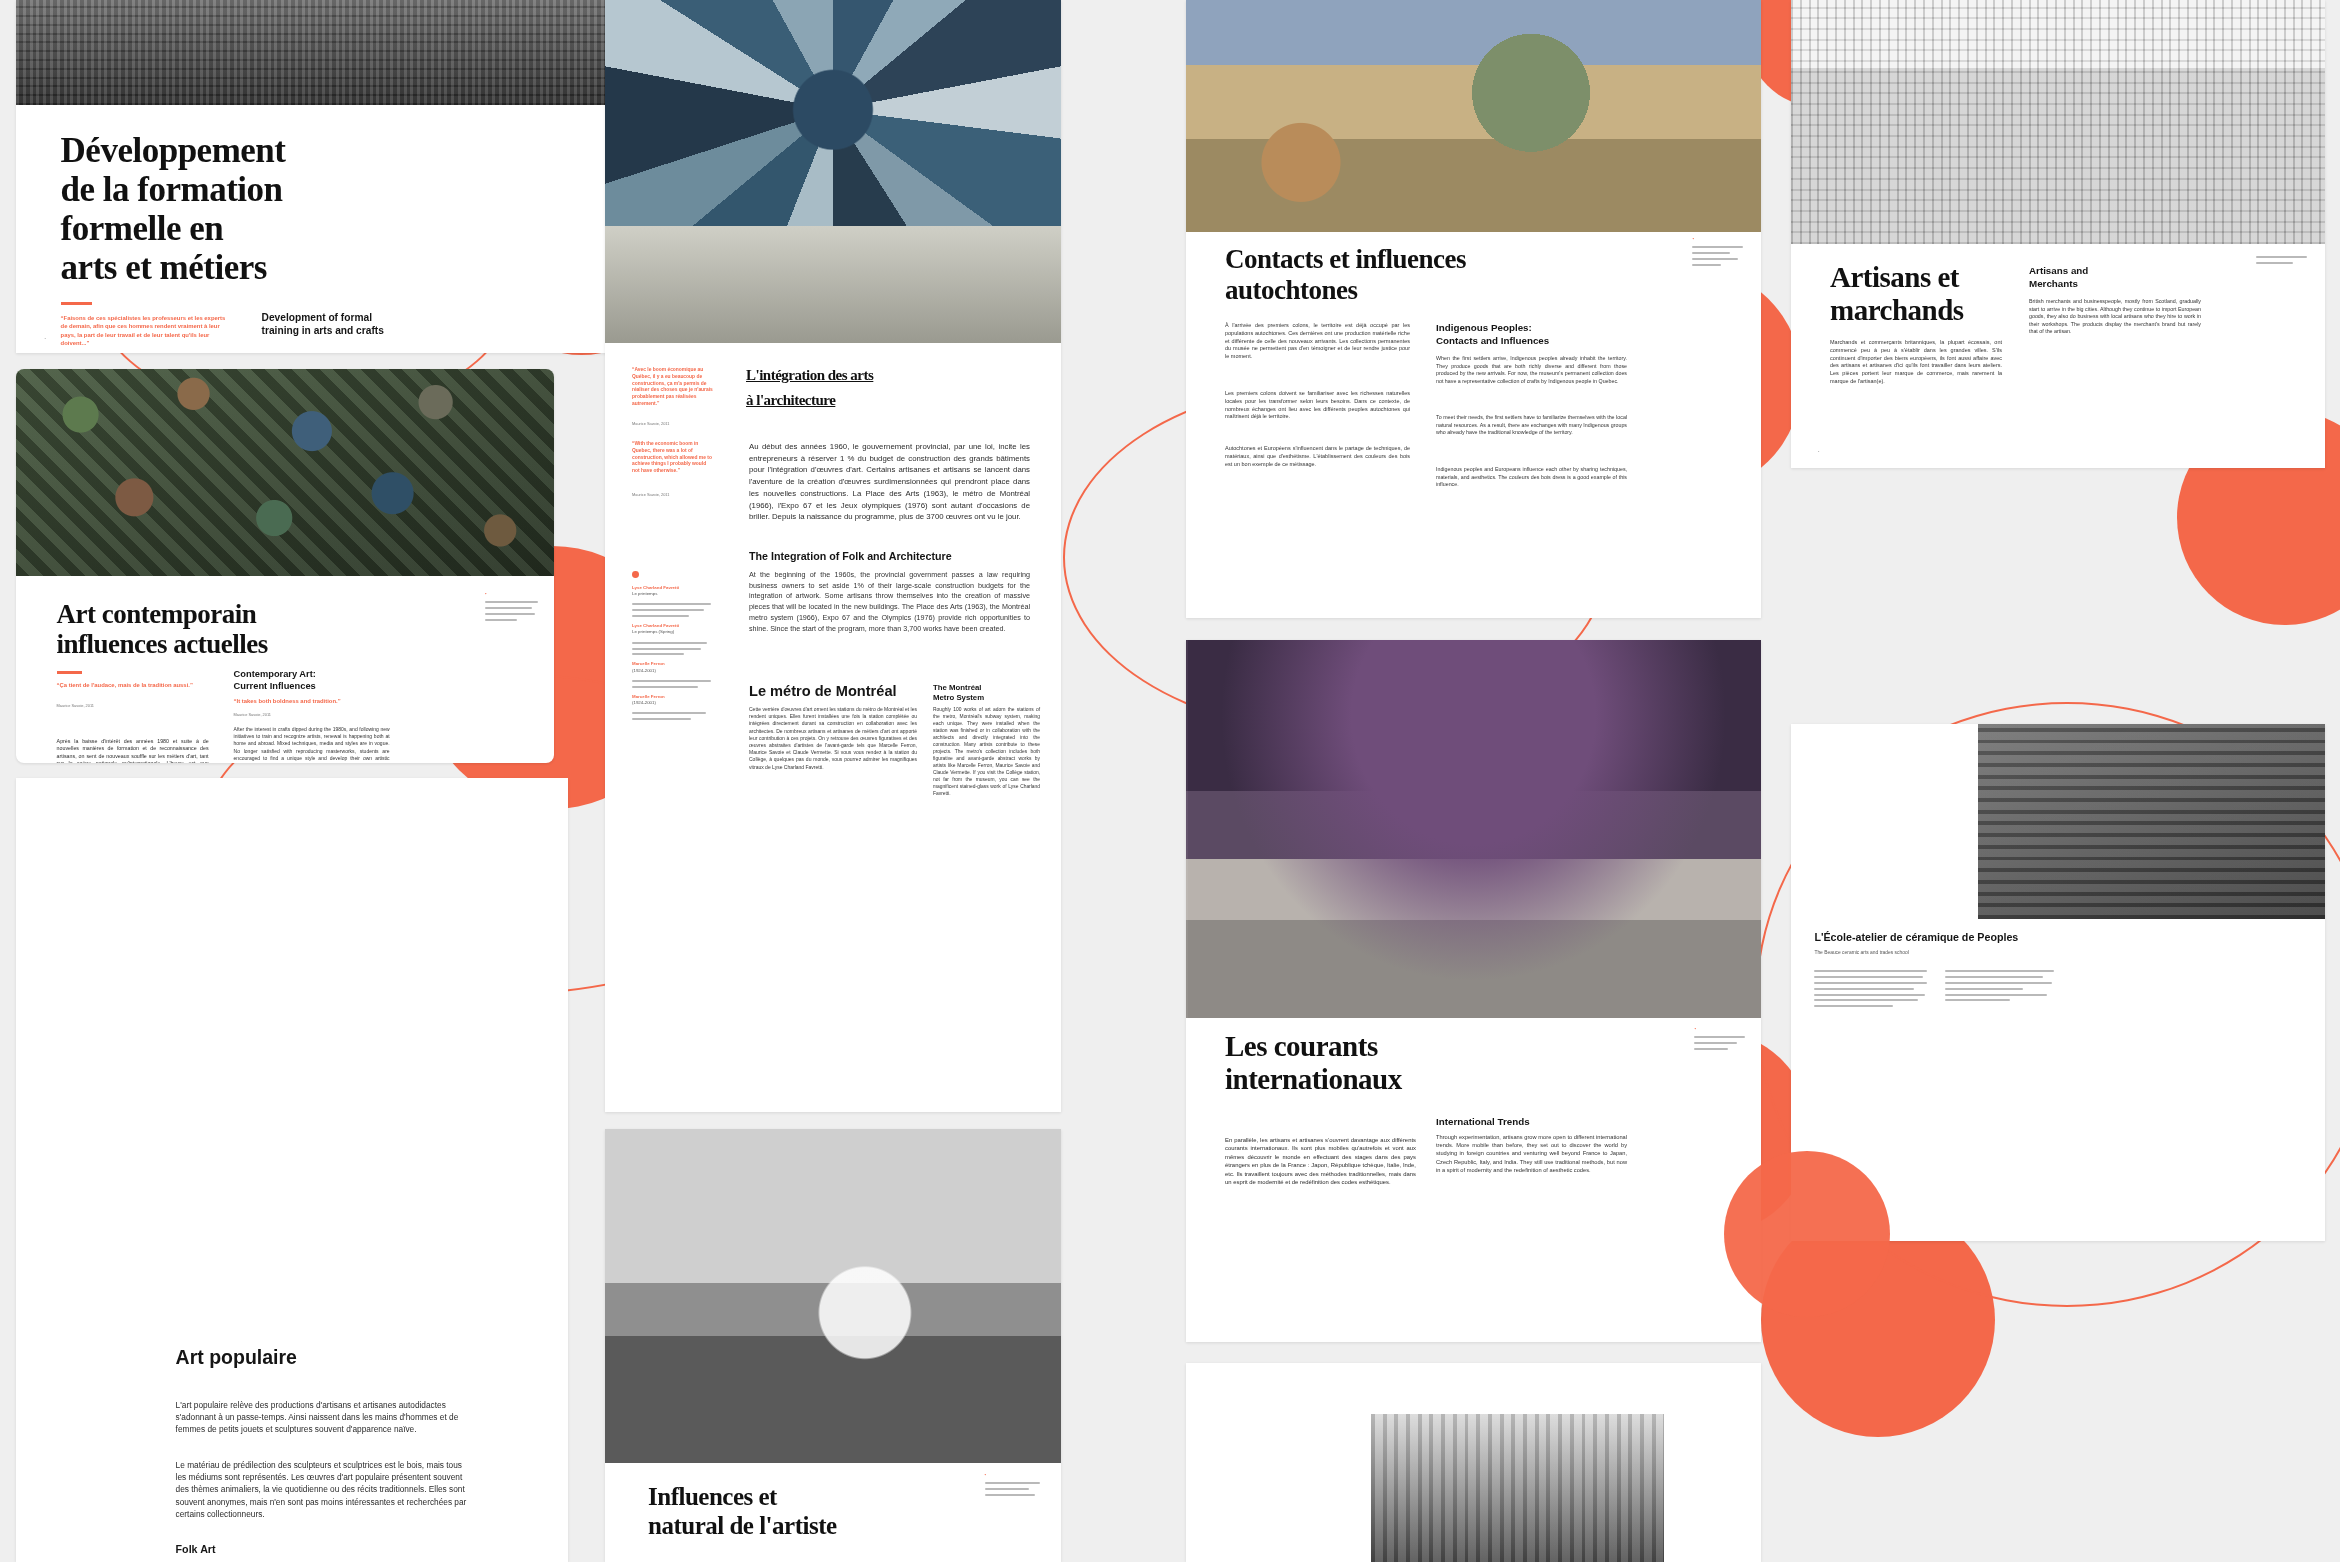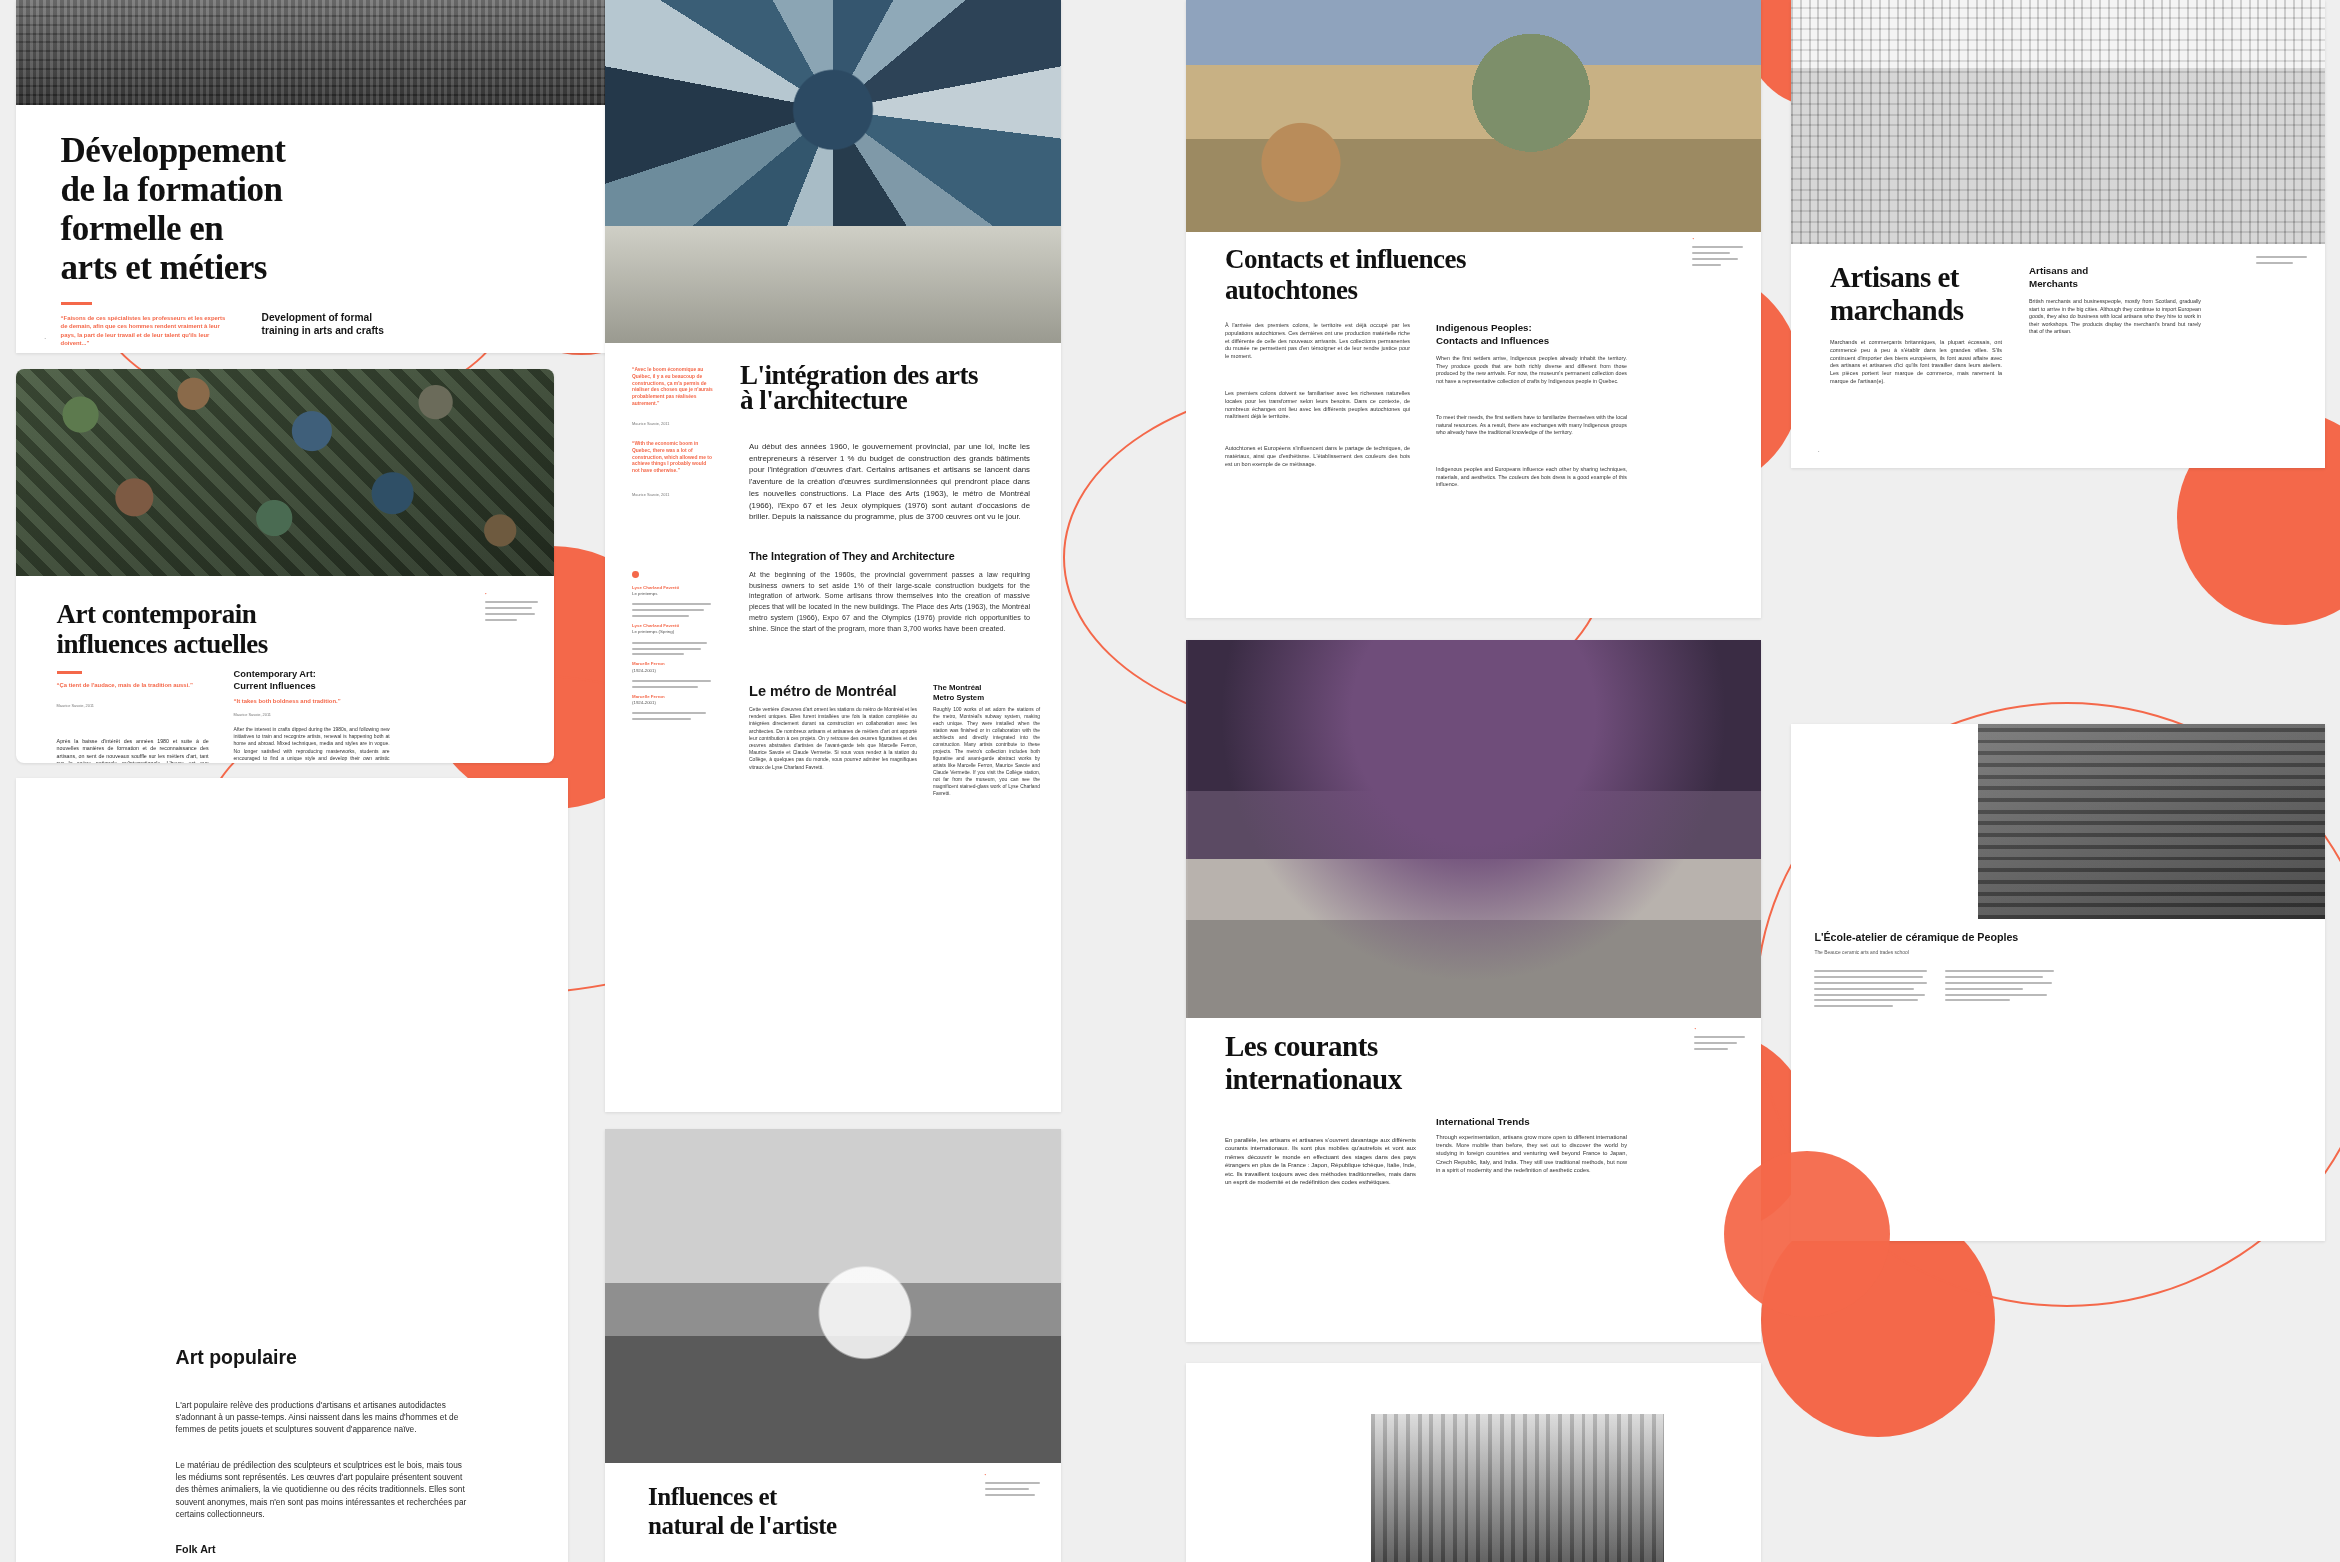--- a/index.html
+++ b/index.html
@@ -245,24 +245,24 @@
           <i style="width:80%"></i>
         </div>
       <b>Marcelle Ferron</b>
       <div>(1924-2001)</div>
       <div class="fakelines tiny" style="margin:5.9px 0;">
           <i style="width:90%"></i>
           <i style="width:72%"></i>
         </div>
     </div>
 
-    <h1 class="t-fr" style="position:absolute; left:135px; top:363px; width:293px; font-size:27px; line-height:25px; white-space:pre-line;">L'intégration des arts
+    <h1 class="t-fr" style="position:absolute; left:141px; top:363px; width:293px; font-size:15px; line-height:25px; white-space:pre-line;text-decoration:underline;">L'intégration des arts
 à l'architecture</h1>
     <div class="p-small" style="position:absolute; left:144px; top:421px; width:281px; font-size:7.8px; line-height:11.7px; text-align:justify;">Au début des années 1960, le gouvernement provincial, par une loi, incite les entrepreneurs à réserver 1 % du budget de construction des grands bâtiments pour l'intégration d'œuvres d'art. Certains artisanes et artisans se lancent dans l'aventure de la création d'œuvres surdimensionnées qui prendront place dans les nouvelles constructions. La Place des Arts (1963), le métro de Montréal (1966), l'Expo 67 et les Jeux olympiques (1976) sont autant d'occasions de briller. Depuis la naissance du programme, plus de 3700 œuvres ont vu le jour.</div>
-    <div class="sub-en" style="position:absolute; left:144px; top:550px; width:283px; font-size:10.7px;">The Integration of They and Architecture</div>
+    <div class="sub-en" style="position:absolute; left:144px; top:550px; width:283px; font-size:10.7px;">The Integration of Folk and Architecture</div>
     <div class="p-smaller" style="position:absolute; left:144px; top:570px; width:281px; font-size:7.2px; line-height:10.7px; text-align:justify;">At the beginning of the 1960s, the provincial government passes a law requiring business owners to set aside 1% of their large-scale construction budgets for the integration of artwork. Some artisans throw themselves into the creation of massive pieces that will be located in the new buildings. The Place des Arts (1963), the Montréal metro system (1966), Expo 67 and the Olympics (1976) provide rich opportunities to shine. Since the start of the program, more than 3,700 works have been created.</div>
 
     <div class="sub-en" style="position:absolute; left:144px; top:683px; font-size:14.6px;">Le métro de Montréal</div>
     <div class="p-smaller" style="position:absolute; left:144px; top:706px; width:168px; font-size:5px; line-height:7.2px; text-align:justify;">Cette verrière d'œuvres d'art ornent les stations du métro de Montréal et les rendent uniques. Elles furent installées une fois la station complétée ou intégrées directement durant sa construction en collaboration avec les architectes. De nombreux artisans et artisanes de métiers d'art ont apporté leur contribution à ces projets. On y retrouve des œuvres figuratives et des œuvres abstraites d'artistes de l'avant-garde tels que Marcelle Ferron, Maurice Savoie et Claude Vermette. Si vous vous rendez à la station du Collège, à quelques pas du monde, vous pourrez admirer les magnifiques vitraux de Lyse Charland Favretti.</div>
     <div class="sub-en" style="position:absolute; left:328px; top:683px; width:107px; font-size:7.8px; line-height:9.8px; white-space:pre-line;">The Montréal
 Metro System</div>
     <div class="p-smaller" style="position:absolute; left:328px; top:706px; width:107px; font-size:4.9px; line-height:7px; text-align:justify;">Roughly 100 works of art adorn the stations of the metro, Montréal's subway system, making each unique. They were installed when the station was finished or in collaboration with the architects and directly integrated into the construction. Many artists contribute to these projects. The metro's collection includes both figurative and avant-garde abstract works by artists like Marcelle Ferron, Maurice Savoie and Claude Vermette. If you visit the Collège station, not far from the museum, you can see the magnificent stained-glass work of Lyse Charland Favretti.</div>
   </div>
 
   <div class="panel shadow" id="p5">

